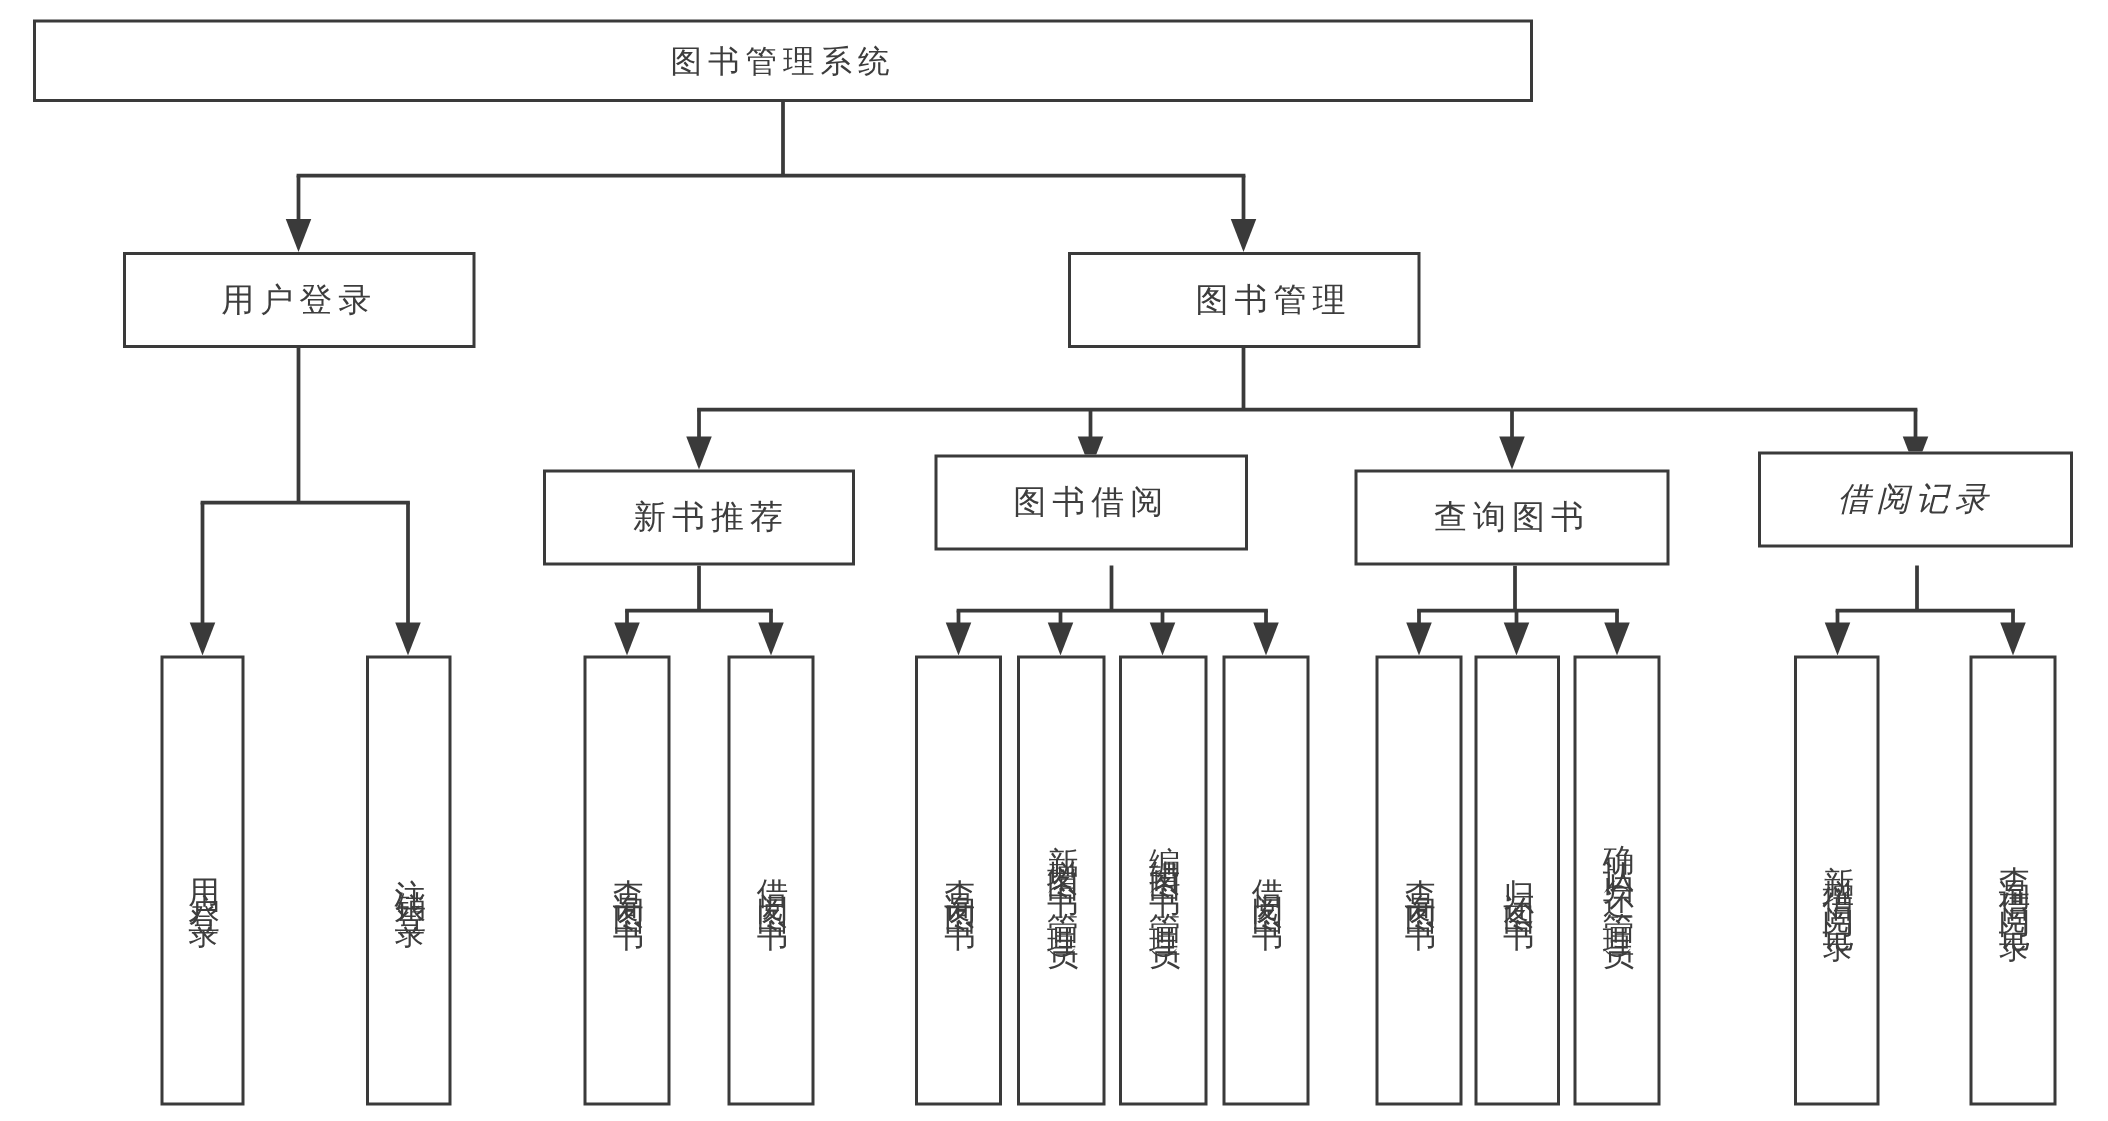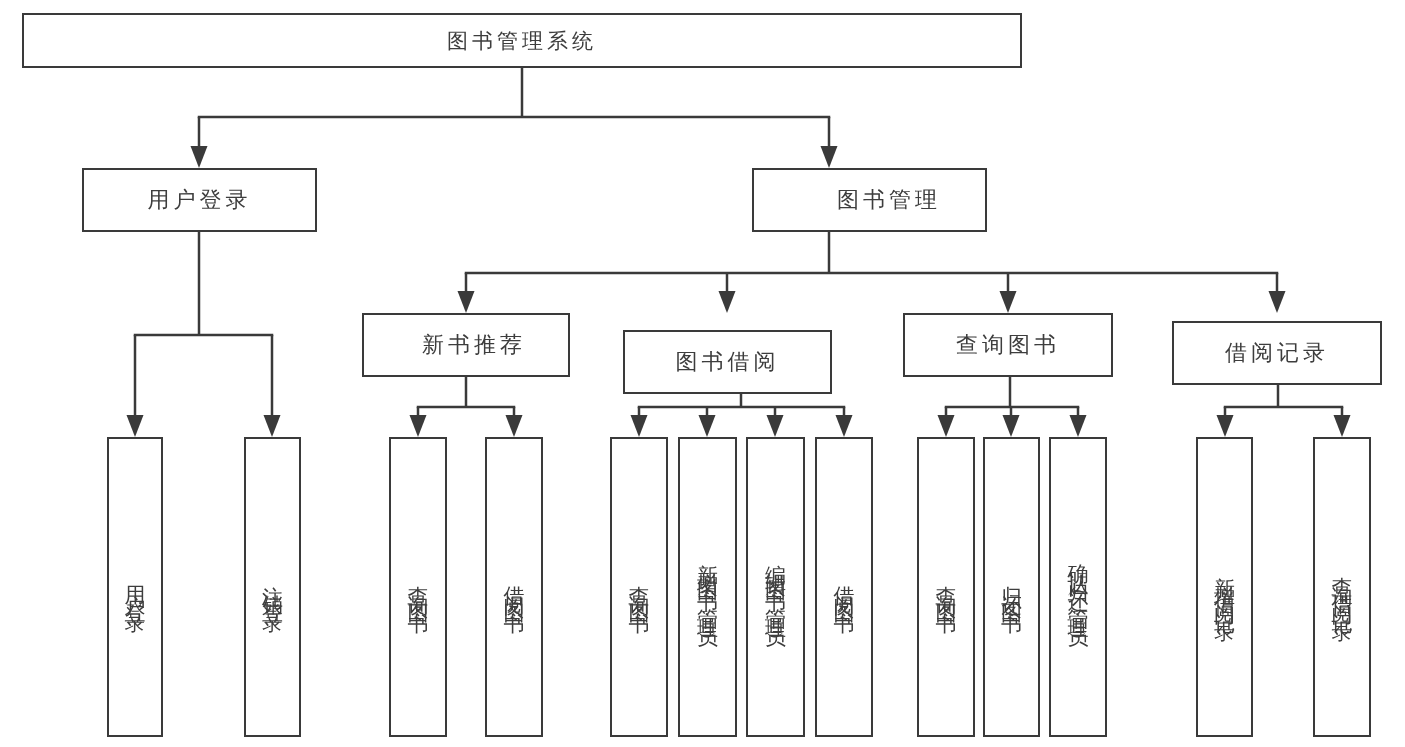--- a/index.html
+++ b/index.html
@@ -92,26 +92,26 @@
       <polygon points="1002.5,415 1019.5,415 1011,437"></polygon>
       <polygon points="1069.5,415 1086.5,415 1078,437"></polygon>
       <polygon points="1216.5,415 1233.5,415 1225,437"></polygon>
       <polygon points="1333.5,415 1350.5,415 1342,437"></polygon>
     </g>
   </svg>
 
   <div class="node hnode rootnode" style="left:22px; top:13px; width:1000px; height:55px;">图书管理系统</div>
 
   <div class="node hnode" style="left:82px; top:168px; width:235px; height:64px;">用户登录</div>
-  <div class="node hnode" style="left:752px; top:168px; width:235px; height:64px;padding-left:39px;">图书管理</div>
+  <div class="node hnode" style="left:712px; top:168px; width:235px; height:64px;padding-left:39px;">图书管理</div>
 
   <div class="node hnode" style="left:362px; top:313px; width:208px; height:64px;padding-left:16px;">新书推荐</div>
-  <div class="node hnode" style="left:623px; top:330px; width:209px; height:64px;">图书借阅</div>
+  <div class="node hnode" style="left:623px; top:303px; width:209px; height:64px;">图书借阅</div>
   <div class="node hnode" style="left:903px; top:313px; width:210px; height:64px;">查询图书</div>
-  <div class="node hnode" style="left:1172px; top:321px; width:210px; height:64px;">借阅记录</div>
+  <div class="node hnode" style="left:1172px; top:301px; width:210px; height:64px;font-style:italic;">借阅记录</div>
 
   <div class="node vnode" style="left:107px; top:437px; width:56px; height:300px;">用户登录</div>
   <div class="node vnode" style="left:244px; top:437px; width:57px; height:300px;">注销登录</div>
 
   <div class="node vnode" style="left:389px; top:437px; width:58px; height:300px;">查询图书</div>
   <div class="node vnode" style="left:485px; top:437px; width:58px; height:300px;">借阅图书</div>
 
   <div class="node vnode" style="left:610px; top:437px; width:58px; height:300px;">查询图书</div>
   <div class="node vnode" style="left:678px; top:437px; width:59px; height:300px;">新增图书（管理员）</div>
   <div class="node vnode" style="left:746px; top:437px; width:59px; height:300px;">编辑图书（管理员）</div>

